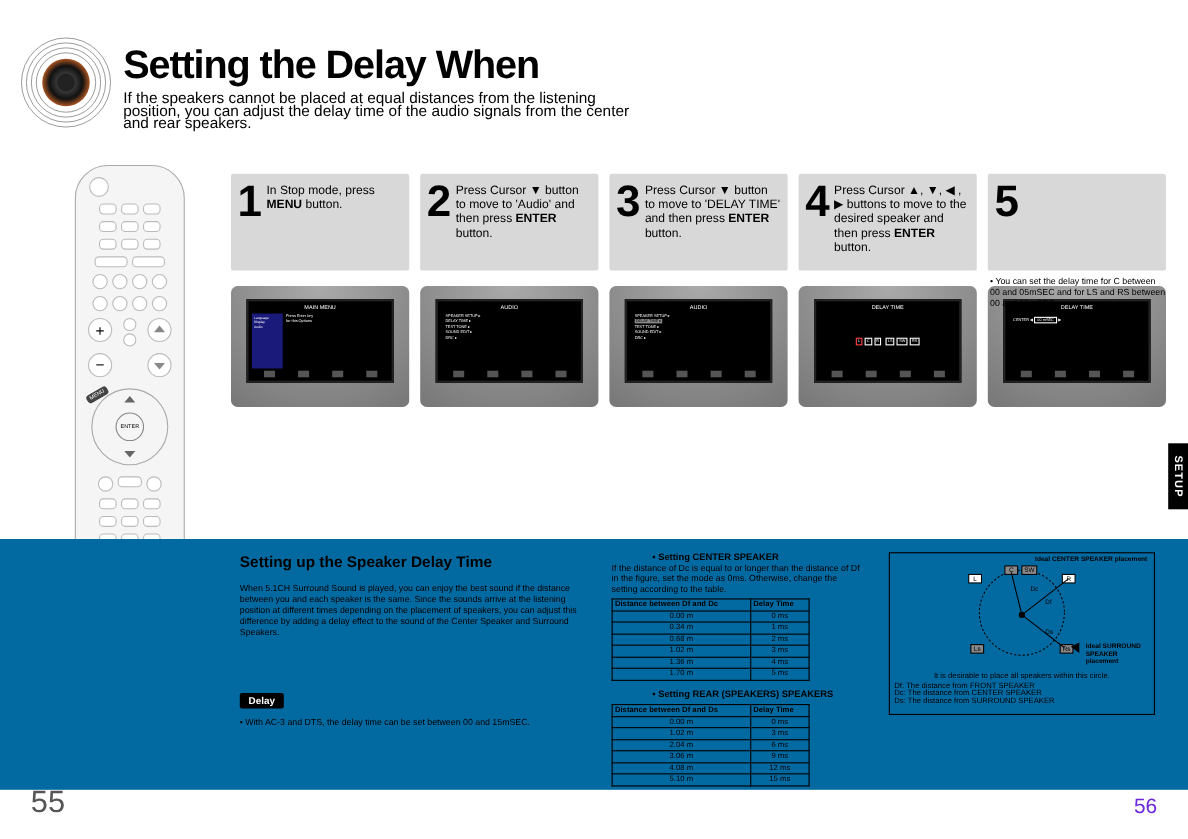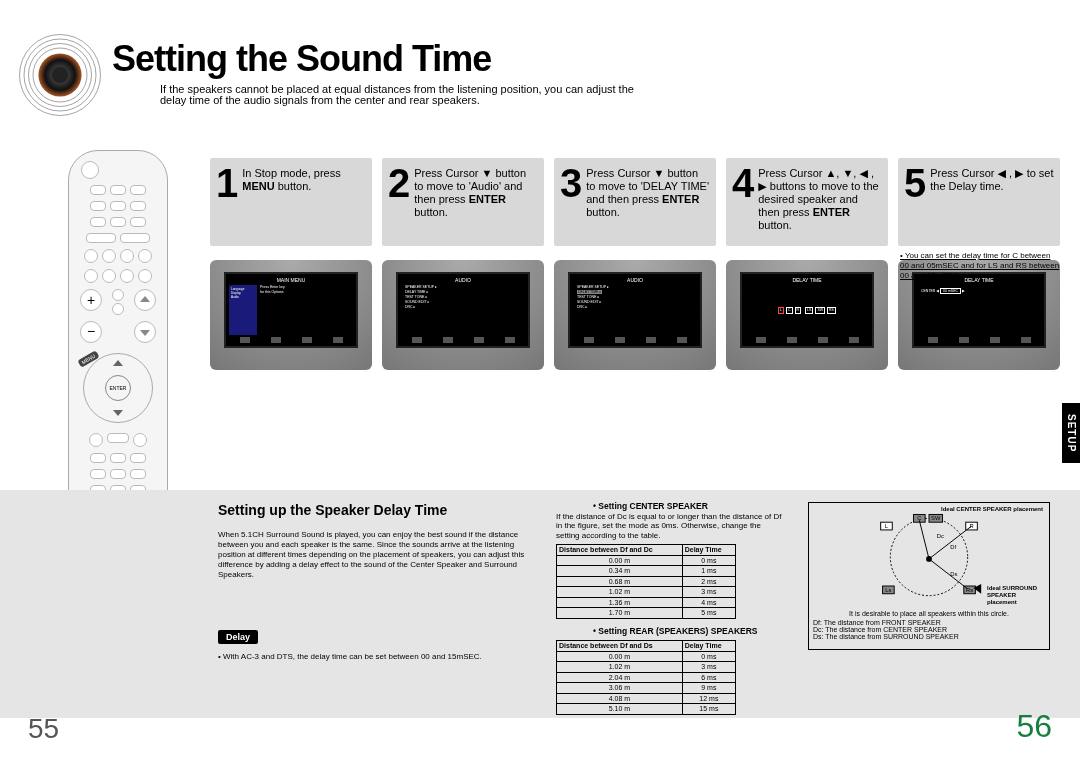--- a/index.html
+++ b/index.html
@@ -1,20 +1,20 @@
 <!DOCTYPE html>
 <html><head>
 <meta charset="utf-8">
 <style>
   * { margin: 0; padding: 0; box-sizing: border-box; }
   body { font-family: Arial, Helvetica, sans-serif; width: 1080px; height: 763px; background: #fff; position: relative; overflow: hidden; color: #000; }
   .speaker-icon { position: absolute; top: 30px; left: 15px; width: 90px; height: 90px; }
   .speaker-icon svg { width: 100%; height: 100%; }
   h1.title { position: absolute; top: 38px; left: 112px; font-size: 36px; font-weight: bold; letter-spacing: -1px; }
-  .subtitle { position: absolute; top: 84px; left: 112px; font-size: 11px; line-height: 11px; max-width: 480px; margin-left: 48px; }
+  .subtitle { position: absolute; top: 84px; left: 112px; font-size: 14px; line-height: 11px; max-width: 480px; }
   .remote { position: absolute; top: 150px; left: 68px; width: 100px; height: 480px; border: 1px solid #aaa; border-radius: 30px; background: #f5f5f5; }
   .remote-inner { padding: 10px 6px; display: flex; flex-direction: column; gap: 6px; align-items: center; }
   .btn-row { display: flex; gap: 4px; justify-content: center; }
   .rbtn { width: 16px; height: 10px; border: 1px solid #bbb; border-radius: 4px; background: #fff; }
   .circle-btn { width: 14px; height: 14px; border: 1px solid #bbb; border-radius: 50%; background: #fff; }
   .nav-circle { width: 70px; height: 70px; border: 1px solid #aaa; border-radius: 50%; position: relative; display: flex; align-items: center; justify-content: center; }
   .nav-center { width: 26px; height: 26px; border: 1px solid #888; border-radius: 50%; font-size: 5px; display: flex; align-items: center; justify-content: center; text-align: center; }
   .nav-arrow { position: absolute; width: 0; height: 0; border-left: 5px solid transparent; border-right: 5px solid transparent; }
   .up { top: 6px; border-bottom: 6px solid #666; }
   .down { bottom: 6px; border-top: 6px solid #666; }
@@ -27,45 +27,45 @@
   .step-text { font-size: 11px; line-height: 13px; padding-top: 3px; }
   .tv { margin-top: 14px; width: 162px; height: 110px; background: radial-gradient(circle at 50% 0%, #aaa, #777); border-radius: 6px; padding: 12px 14px 18px 14px; }
   .tv-screen { background: #000; width: 100%; height: 76px; border: 2px solid #222; position: relative; display: flex; flex-direction: column; font-size: 4px; color: #fff; padding: 3px; }
   .tv-title { font-size: 5px; text-align: center; }
   .tv-body { flex: 1; display: flex; gap: 3px; margin-top: 2px; }
   .tv-sidebar { width: 28px; background: #1a1a7a; font-size: 3px; padding: 2px; }
   .tv-main { flex: 1; font-size: 3.5px; line-height: 5px; }
   .tv-icons { display: flex; justify-content: space-around; margin-top: 2px; }
   .tv-icon { width: 10px; height: 6px; background: #555; }
 
-  .extra-note { position: absolute; top: 251px; left: 900px; font-size: 8px; line-height: 10px; width: 160px; text-decoration: underline; }
+  .extra-note { position: absolute; top: 251px; left: 900px; font-size: 8px; line-height: 10px; width: 160px; }
   .extra-note::before { content: "• "; }
 
-  .bottom-area { position: absolute; top: 490px; left: 0; right: 0; height: 228px; background: #e5e5e5; padding-top: 18px; }
+  .bottom-area { position: absolute; top: 490px; left: 0; right: 0; height: 228px; background: #0369a1; padding-top: 18px; }
   .section-title { position: absolute; top: 12px; left: 218px; font-size: 14px; font-weight: bold; }
   .body-text { position: absolute; top: 40px; left: 218px; width: 320px; font-size: 8px; line-height: 10px; }
   .note-badge { position: absolute; top: 140px; left: 218px; background: #000; color: #fff; font-size: 9px; font-weight: bold; padding: 2px 8px; border-radius: 2px; }
   .note-lines { position: absolute; top: 162px; left: 218px; width: 380px; font-size: 8px; line-height: 10px; }
   .note-lines div::before { content: "• "; }
 
   .center-col { position: absolute; top: 12px; left: 556px; width: 230px; font-size: 8px; line-height: 9.5px; }
   .sub-bold { font-weight: bold; font-size: 8.5px; margin-left: 37px; }
   table.data { border-collapse: collapse; margin: 4px 0 8px 0; width: 180px; }
   table.data th, table.data td { border: 1px solid #000; font-size: 7px; padding: 0 2px; }
   table.data th { font-weight: bold; text-align: left; }
   table.data td { text-align: center; }
 
   .diagram-col { position: absolute; top: 12px; left: 808px; width: 242px; }
   .diag-box { border: 1px solid #000; width: 242px; height: 148px; position: relative; font-size: 7px; padding: 4px; }
   .diag-svg { width: 100%; height: 100px; }
   .diag-caption { font-size: 7px; text-align: center; margin-top: 2px; }
   .diag-legend { font-size: 7px; margin-top: 2px; }
 
   .page-left { position: absolute; bottom: 18px; left: 28px; font-size: 28px; font-weight: normal; color: #555; }
-  .page-right { position: absolute; bottom: 18px; right: 28px; font-size: 32px; font-weight: normal; color: #15803d; }
+  .page-right { position: absolute; bottom: 18px; right: 28px; font-size: 19px; font-weight: normal; color: #6d28d9; }
 
   .side-label { position: absolute; top: 403px; right: 0; background: #000; color: #fff; width: 18px; height: 60px; writing-mode: vertical-rl; text-align: center; font-size: 10px; font-weight: bold; letter-spacing: 1px; display: flex; align-items: center; justify-content: center; }
 </style>
 </head>
 <body>
 
 <div class="speaker-icon">
   <svg viewBox="0 0 100 100">
     <g stroke="#333" fill="none" stroke-width="0.5">
       <circle cx="50" cy="50" r="45"></circle>
@@ -78,21 +78,21 @@
         <radialGradient id="g">
           <stop offset="0%" stop-color="#666"></stop>
           <stop offset="70%" stop-color="#111"></stop>
           <stop offset="100%" stop-color="#a52"></stop>
         </radialGradient>
       </defs>
     <circle cx="50" cy="50" r="9" fill="#222"></circle>
   </svg>
 </div>
 
-<h1 class="title">Setting the Sound Time</h1>
+<h1 class="title">Setting the Delay When</h1>
 <div class="subtitle">If the speakers cannot be placed at equal distances from the listening position, you can adjust the delay time of the audio signals from the center and rear speakers.</div>
 
 <div class="remote">
   <div class="remote-inner">
     <div class="circle-btn" style="align-self:flex-start;margin-left:6px;width:18px;height:18px"></div>
     <div class="btn-row">
         <div class="rbtn"></div>
         <div class="rbtn"></div>
         <div class="rbtn"></div>
       </div>
@@ -260,21 +260,20 @@
             <div class="tv-icon"></div>
             <div class="tv-icon"></div>
             <div class="tv-icon"></div>
           </div>
         </div>
       </div>
   </div>
   <div class="step">
     <div class="step-head">
         <div class="step-num">5</div>
-        <div class="step-text"><span>Press Cursor ◀ , ▶ to set the Delay time.</span></div>
       </div>
     <div class="tv">
         <div class="tv-screen">
           <div class="tv-title">DELAY TIME</div>
           <div class="tv-body">
             <div class="tv-main" style="padding:4px">CENTER ◀ <span style="border:1px solid #fff;padding:0 2px">00 mSEC</span> ▶</div>
           </div>
           <div class="tv-icons">
             <div class="tv-icon"></div>
             <div class="tv-icon"></div>

